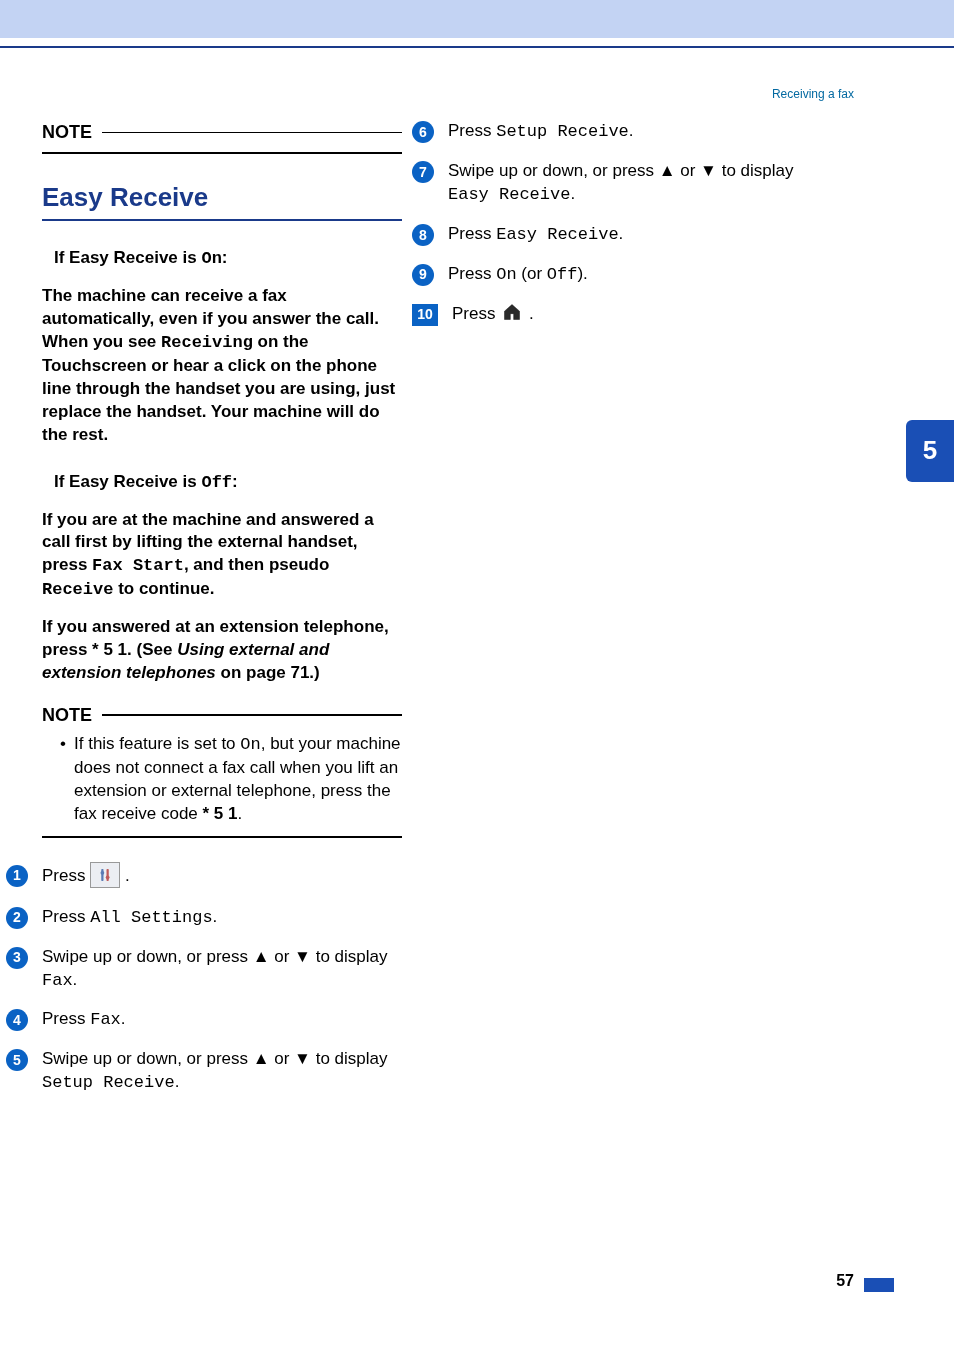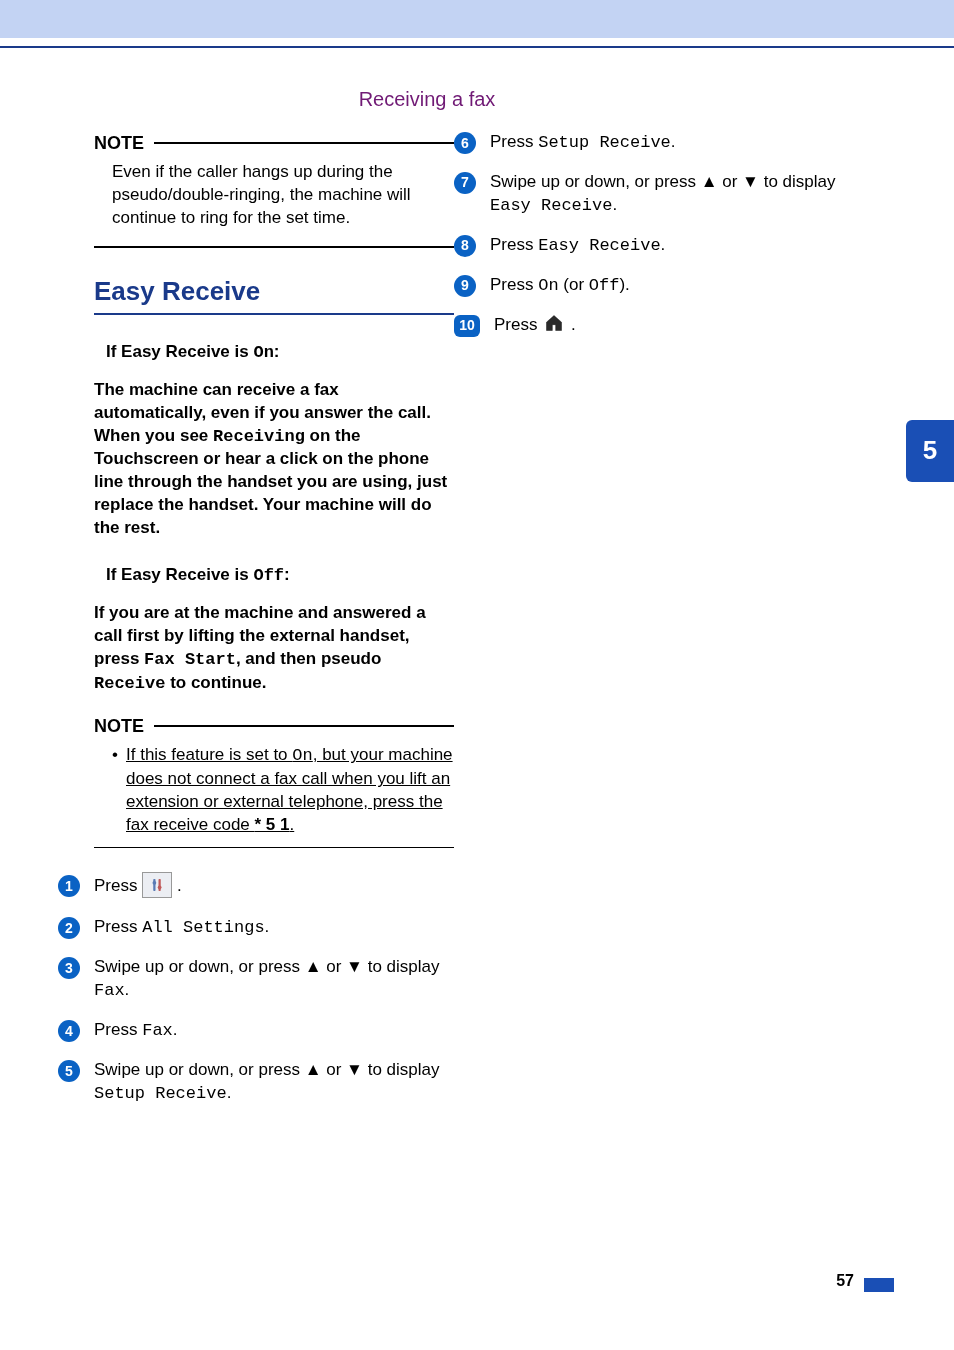--- a/index.html
+++ b/index.html
@@ -8,45 +8,45 @@
       height: 1350px;
       background: #fff;
       font-family: Arial, Helvetica, sans-serif;
       font-size: 17px;
       color: #000;
       position: relative;
       line-height: 1.35;
     }
     .top-bar { background: #c3d3f3; height: 38px; width: 100%; }
     .top-rule { height: 2px; background: #1a3a8a; width: 100%; margin-top: 8px; }
-    .breadcrumb { text-align: center; padding: 38px 100px 0 0; color: #701a75; font-size: 20px; }
-    .content { display: flex; padding: 18px 60px 0 94px; gap: 36px; }
+    .breadcrumb { text-align: right; padding: 38px 100px 0 0; color: #0369a1; font-size: 12px; }
+    .content { display: flex; padding: 18px 60px 0 42px; gap: 46px; }
     .col { width: 360px; }
     .note-head { display: flex; align-items: center; gap: 10px; margin-bottom: 6px; }
     .note-label { font-weight: bold; font-size: 18px; }
     .note-rule { flex: 1; height: 1.5px; background: #000; }
     .note-body { padding: 0 0 8px 18px; }
     .note-end-rule { height: 1.5px; background: #000; margin: 8px 0 0 0; }
     .section-title { font-size: 26px; font-weight: bold; color: #1a3a8a; margin: 26px 0 4px 0; }
     .section-underline { height: 2px; background: #1a3a8a; margin-bottom: 26px; }
     .subhead { font-weight: bold; margin: 0 0 14px 12px; font-size: 17px; }
     .mono { font-family: 'Courier New', monospace; }
     .para { margin-bottom: 14px; font-weight: bold; }
     .italic { font-style: italic; }
-    .bullets { list-style: none; padding-left: 18px; text-decoration: underline; }
+    .bullets { list-style: none; padding-left: 18px; }
     .bullets li { position: relative; padding-left: 14px; margin-bottom: 10px; }
     .bullets li::before { content: "•"; position: absolute; left: 0; top: 0; }
     .step-row { display: flex; gap: 14px; margin-bottom: 16px; align-items: flex-start; }
     .step-num {
       width: 22px; height: 22px; border-radius: 50%;
       background: #0a62c4; color: #fff; font-weight: bold;
       display: inline-flex; align-items: center; justify-content: center;
       font-size: 14px; flex-shrink: 0; margin-top: 1px;
     }
-    .step-num.wide { width: 26px; border-radius: 6px; }
+    .step-num.wide { width: 26px; border-radius: 0; }
     .step-text { flex: 1; }
     .icon-box {
       display: inline-flex; align-items: center; justify-content: center;
       width: 30px; height: 26px; border: 1px solid #999; background: #eceef3;
       vertical-align: middle; position: relative; top: -2px;
     }
     .icon-box svg { width: 18px; height: 18px; }
     .home-icon {
       display: inline-flex; align-items: center; justify-content: center;
       width: 24px; height: 22px; vertical-align: middle; position: relative; top: -2px;
@@ -81,21 +81,20 @@
 
 <div class="content">
 
   <div class="col">
 
     <div>
       <div class="note-head">
         <span class="note-label">NOTE</span>
         <span class="note-rule"></span>
       </div>
-      <div class="note-body">Even if the caller hangs up during the pseudo/double-ringing, the machine will continue to ring for the set time.</div>
       <div class="note-end-rule"></div>
     </div>
 
     <div class="section-title">Easy Receive</div>
     <div class="section-underline"></div>
 
     <div class="subhead">
       <span>If Easy Receive is </span><span class="mono">On</span><span>:</span>
     </div>
 
@@ -104,20 +103,23 @@
     </p>
 
     <div class="subhead" style="margin-top:24px">
       <span>If Easy Receive is </span><span class="mono">Off</span><span>:</span>
     </div>
 
     <p class="para">
       <span>If you are at the machine and answered a call first by lifting the external handset, press </span><span class="mono">Fax Start</span><span>, and then pseudo </span><span class="mono">Receive</span><span> to continue.</span>
     </p>
 
+    <p class="para">
+      <span>If you answered at an extension telephone, press </span><b>* 5 1</b><span>. (See </span><span class="italic">Using external and extension telephones</span><span> on page 71.)</span>
+    </p>
 
     <div style="margin-top:18px">
       <div class="note-head">
         <span class="note-label">NOTE</span>
         <span class="note-rule"></span>
       </div>
       <ul class="bullets">
         <li>
           <span>If this feature is set to </span><span class="mono">On</span><span>, but your machine does not connect a fax call when you lift an extension or external telephone, press the fax receive code </span><b>* 5 1</b><span>.</span>
         </li>

